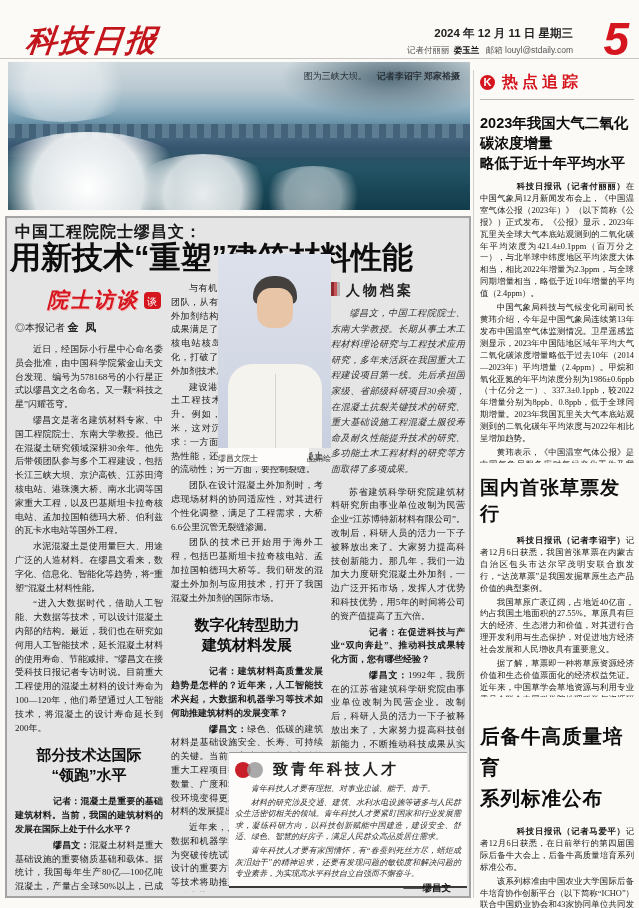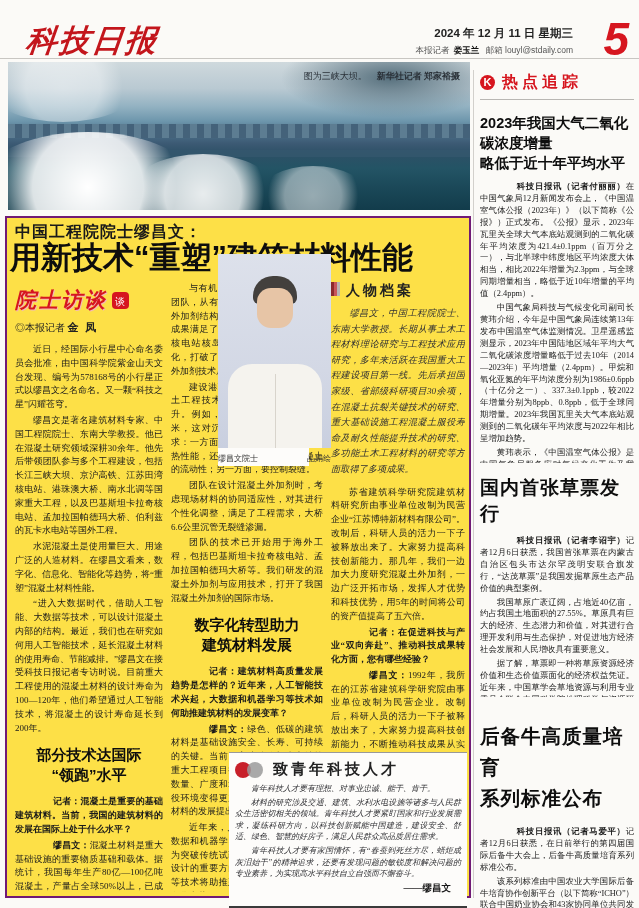--- a/index.html
+++ b/index.html
@@ -33,35 +33,35 @@
   .photo .dam2{position:absolute;left:0;top:88px;width:100%;height:7px;background:#35586e;opacity:.8;}
   .spray{position:absolute;border-radius:50%;
          background:radial-gradient(circle,#ffffff 0%,rgba(255,255,255,.85) 45%,rgba(255,255,255,0) 72%);}
   .s1{left:-30px;top:70px;width:220px;height:110px;}
   .s2{left:120px;top:92px;width:150px;height:80px;opacity:.9;}
   .s3{left:250px;top:104px;width:110px;height:60px;opacity:.55;}
   .s4{left:-20px;top:-10px;width:150px;height:70px;opacity:.5;}
   .photo figcaption{position:absolute;top:8px;right:10px;font-size:9px;color:#2a3138;}
   .photo .credit{margin-left:10px;font-weight:bold;}
   
-  .main-box{position:absolute;left:5px;top:216px;width:462px;height:678px;border:2px solid #701a75;
-            background:#fde047;}
+  .main-box{position:absolute;left:5px;top:216px;width:462px;height:678px;border:2px solid #a3a3a3;
+            background:#e5e5e5;}
   .kicker{position:absolute;left:8px;top:4px;font-size:16px;font-weight:bold;letter-spacing:1px;}
   .headline{position:absolute;left:3px;top:22px;margin:0;width:456px;font-size:31px;line-height:36px;
             font-weight:bold;font-family:"Liberation Sans",sans-serif;letter-spacing:0px;color:#0d0d0d;}
   .col{position:absolute;top:64px;height:610px;overflow:hidden;}
   .col1{left:8px;width:148px;}
   .col2{left:164px;width:152px;}
   .col3{left:324px;width:134px;}
   .para{margin:0 0 2px 0;font-size:9px;line-height:13.8px;text-align:justify;text-indent:2em;}
   .para b{font-weight:bold;margin-left:20px;}
   .para.q{font-weight:bold;}
   .badge-row{display:flex;align-items:center;margin:4px 0 6px 0;}
   .badge{font-size:21px;font-weight:bold;font-style:italic;color:#d6161f;
-         font-family:"Liberation Sans",sans-serif;letter-spacing:2px;text-shadow:1px 1px 0 #f4b9b6;}
+         font-family:"Liberation Sans",sans-serif;letter-spacing:2px;text-shadow:1px 1px 0 #f4b9b6;margin-left:32px;}
   .seal{width:17px;height:17px;border-radius:4px;background:#d6161f;margin-left:5px;position:relative;}
   .seal::after{content:"谈";position:absolute;left:3px;top:3px;font-size:10px;color:#fff;
          font-family:"Liberation Sans",sans-serif;}
   .byline{font-size:10px;margin:2px 0 8px 0;color:#222;}
   .byline b{font-size:11px;letter-spacing:2px;}
   .subhead{text-align:center;font-family:"Liberation Sans",sans-serif;font-weight:bold;
            font-size:15px;line-height:20px;margin:10px 0;color:#0d0d0d;}
   
   .profile{margin-bottom:8px;}
   .profile-head{display:flex;align-items:flex-start;font-family:"Liberation Sans",sans-serif;
@@ -77,21 +77,21 @@
   .p-hair{position:absolute;top:22px;left:50%;transform:translateX(-50%);width:44px;height:28px;
           border-radius:20px 20px 6px 6px;background:#43403d;}
   .p-face{position:absolute;top:34px;left:50%;transform:translateX(-50%);width:36px;height:40px;
           border-radius:14px;background:#e7c5a6;}
   .p-body{position:absolute;bottom:0;left:50%;transform:translateX(-50%);width:94px;height:84px;
           border-radius:24px 24px 0 0;background:#f5f3ee;}
   .p-body::after{content:"";position:absolute;left:50%;top:10px;width:1px;height:74px;background:#d8d4cc;}
   .portrait-caption{position:absolute;left:0;bottom:0;width:113px;height:16px;display:flex;
           justify-content:space-between;font-size:8px;color:#333;align-items:center;}
   
-  .letter{position:absolute;left:222px;top:534px;width:238px;height:156px;background:#fdfcfa;
+  .letter{position:absolute;left:222px;top:534px;width:238px;height:136px;background:#fdfcfa;
           border-top:1px solid #999;border-bottom:2px solid #3a3a3a;box-sizing:border-box;
           padding:7px 6px 0 6px;}
   .letter-head{display:flex;align-items:center;margin-bottom:4px;}
   .dots{position:relative;width:30px;height:16px;margin-right:8px;}
   .dots .c1{position:absolute;left:0;top:0;width:16px;height:16px;border-radius:50%;background:#c8202a;}
   .dots .c2{position:absolute;left:12px;top:0;width:16px;height:16px;border-radius:50%;background:#9a9a9a;opacity:.85;}
   .letter-title{font-family:"Liberation Sans",sans-serif;font-weight:bold;font-size:15px;
           letter-spacing:3px;color:#222;}
   .letter-body .para{font-size:8px;line-height:11.6px;font-style:italic;color:#2f2f33;}
   .letter-sign{text-align:right;font-weight:bold;font-size:9.5px;padding-right:10px;margin-top:2px;}
@@ -120,40 +120,40 @@
 <body>
 
 <div id="page">
 
   <div class="logo">科技日报</div>
 
 
   <div class="head-right">
     <div class="date">2024 年 12 月 11 日  星期三</div>
     <div class="editor-line">
-      <span class="dim">本报记者</span>
+      <span class="dim">记者付丽丽</span>
       <b>娄玉兰</b>
       <span class="dim">邮箱</span>
       <span>louyl@stdaily.com</span>
     </div>
   </div>
 
   <div class="page-num">5</div>
   <div class="head-rule"></div>
 
   <figure class="photo">
     <div class="hill"></div>
     <div class="dam"></div>
     <div class="dam2"></div>
     <div class="spray s1"></div>
     <div class="spray s2"></div>
     <div class="spray s3"></div>
     <div class="spray s4"></div>
     <figcaption>
-      <span>图为三峡大坝。</span><span class="credit">新华社记者 郑家裕摄</span>
+      <span>图为三峡大坝。</span><span class="credit">记者李诏宇 郑家裕摄</span>
     </figcaption>
   </figure>
 
   <section class="main-box">
     <div class="kicker">中国工程院院士缪昌文：</div>
     <h1 class="headline">用新技术“重塑”建筑材料性能</h1>
 
     <div class="col col1">
       <div class="badge-row">
         <span class="badge">院士访谈</span>

